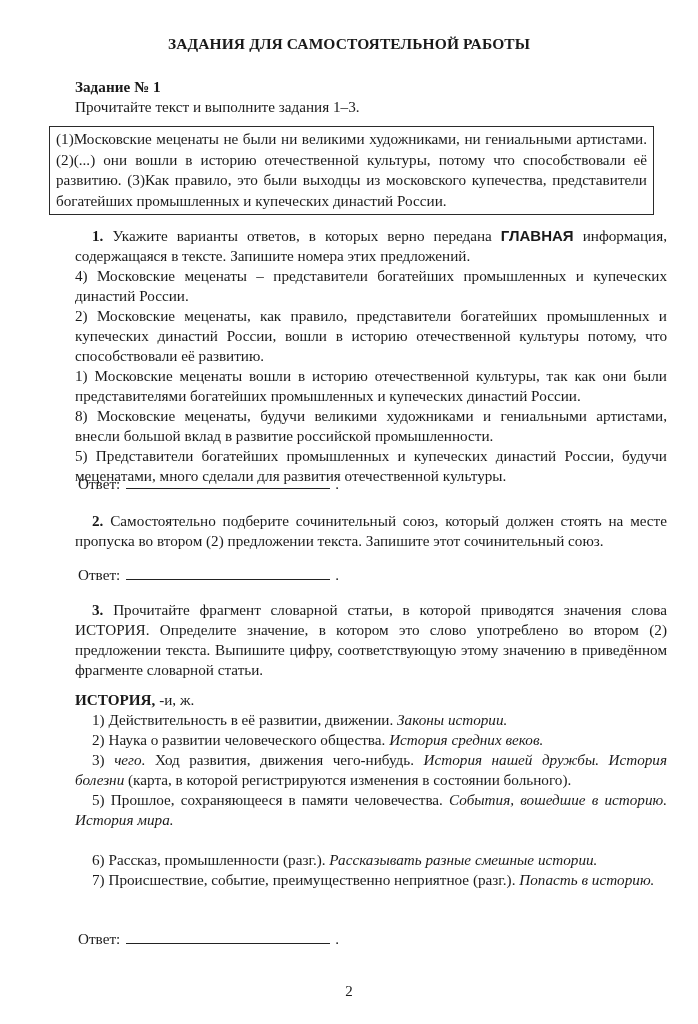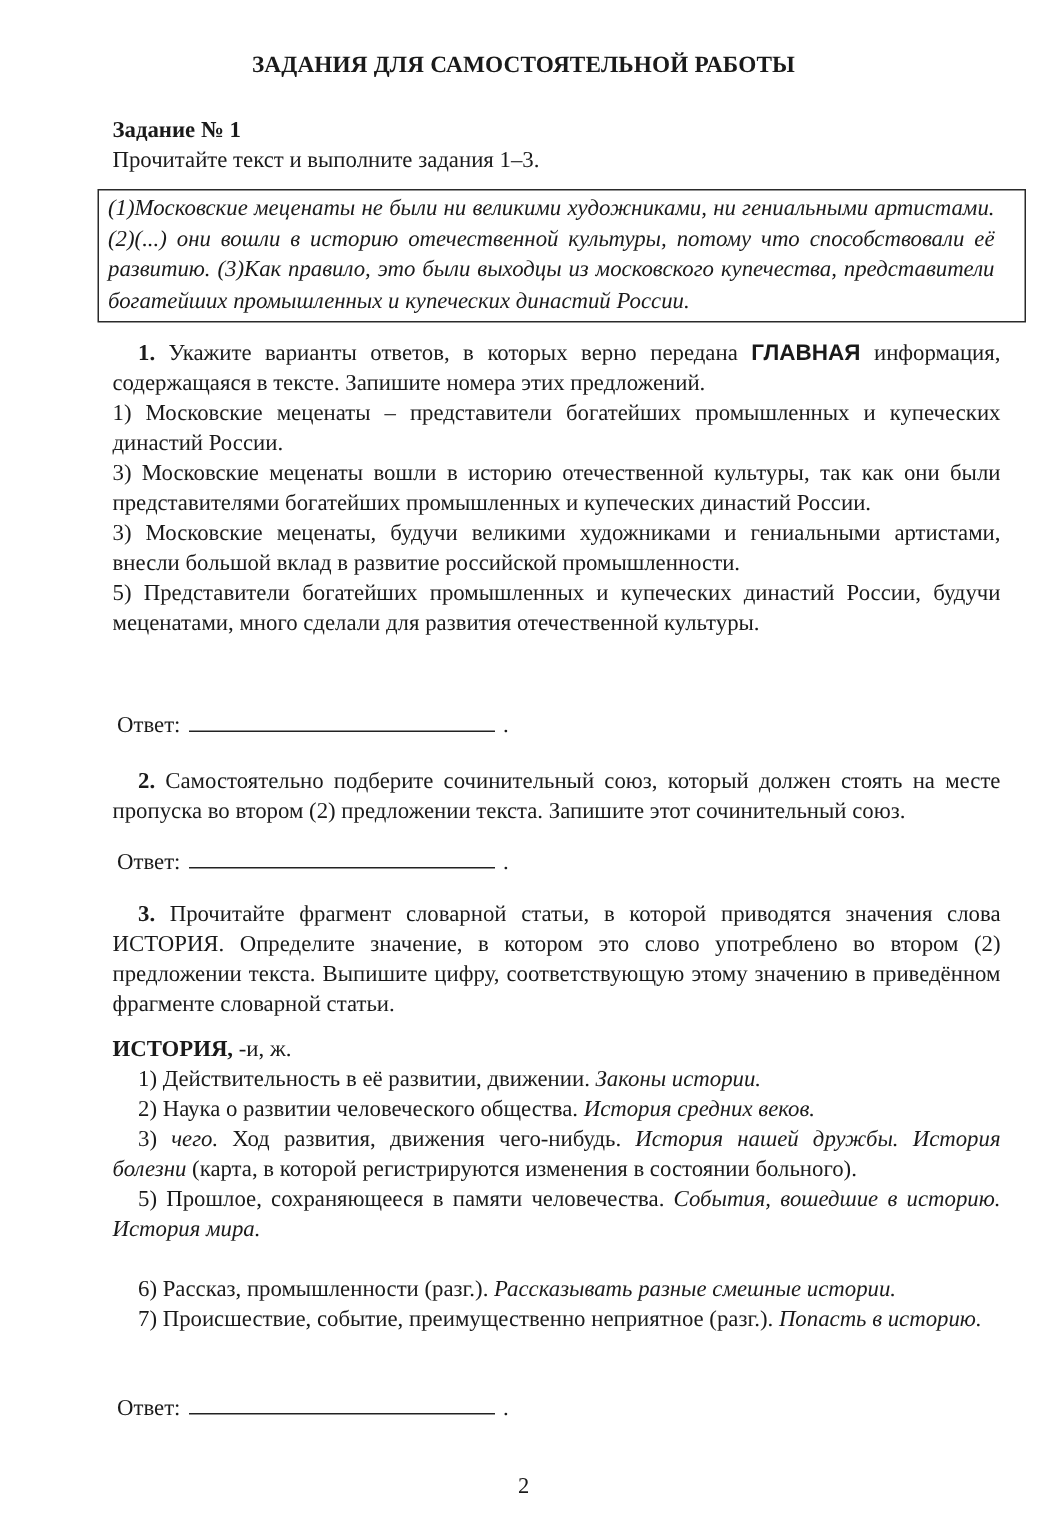--- a/index.html
+++ b/index.html
@@ -10,23 +10,23 @@
   }
   .page { position: absolute; left: 0; top: 0; width: 698px; height: 1024px; }
   .title {
     position: absolute; top: 34px; left: 0; width: 698px; text-align: center;
     font-weight: bold; font-size: 15.5px; letter-spacing: 0.1px;
   }
   .block { position: absolute; left: 75px; width: 592px; text-align: justify; }
   .task-head { top: 77px; font-weight: bold; }
   .task-intro { top: 97px; }
   .textbox {
-    position: absolute; left: 65px; top: 126px; width: 591px;
-    border: 1.3px solid #2a2a2a; padding: 2px 20px 3px 6px;
-    font-style: italic; text-align: justify; line-height: 20.5px;
+    position: absolute; left: 49px; top: 126px; width: 591px;
+    border: 1.3px solid #2a2a2a; padding: 2px 6px 3px 6px;
+    text-align: justify; line-height: 20.5px;
   }
   .indent { text-indent: 17px; }
   .q-num { font-weight: bold; }
   .emph-caps { font-weight: bold; font-family: "Liberation Sans", sans-serif; font-size: 15px; }
   .opt { padding-left: 0; }
   .answer { position: absolute; left: 78px; }
   .answer .line {
     display: inline-block; width: 204px; border-bottom: 1.2px solid #222;
     height: 12px; margin-left: 6px; vertical-align: baseline;
   }
@@ -46,23 +46,24 @@
 
   <div class="block task-head">Задание № 1</div>
   <div class="block task-intro">Прочитайте текст и выполните задания 1–3.</div>
 
   <div class="textbox">(1)Московские меценаты не были ни великими художниками, ни гениальными артистами. (2)(...) они вошли в историю отечественной культуры, потому что способствовали её развитию. (3)Как правило, это были выходцы из московского купечества, представители богатейших промышленных и купеческих династий России.</div>
 
   <div class="block indent" style="top:226px;">
     <span class="q-num">1.</span><span> Укажите варианты ответов, в которых верно передана </span><span class="emph-caps">ГЛАВНАЯ</span><span> информация, содержащаяся в тексте. Запишите номера этих предложений.</span>
   </div>
   <div class="block" style="top:266px;">
-    <div class="opt">1) Московские меценаты – представители богатейших промышленных и купеческих династий России.</div>
-    <div class="opt">3) Московские меценаты вошли в историю отечественной культуры, так как они были представителями богатейших промышленных и купеческих династий России.</div>
-    <div class="opt">3) Московские меценаты, будучи великими художниками и гениальными артистами, внесли большой вклад в развитие российской промышленности.</div>
+    <div class="opt">4) Московские меценаты – представители богатейших промышленных и купеческих династий России.</div>
+    <div class="opt">2) Московские меценаты, как правило, представители богатейших промышленных и купеческих династий России, вошли в историю отечественной культуры потому, что способствовали её развитию.</div>
+    <div class="opt">1) Московские меценаты вошли в историю отечественной культуры, так как они были представителями богатейших промышленных и купеческих династий России.</div>
+    <div class="opt">8) Московские меценаты, будучи великими художниками и гениальными артистами, внесли большой вклад в развитие российской промышленности.</div>
     <div class="opt">5) Представители богатейших промышленных и купеческих династий России, будучи меценатами, много сделали для развития отечественной культуры.</div>
   </div>
   <div class="answer" style="top:474px;">
     <span>Ответ:</span><span class="line"></span><span class="dot">.</span>
   </div>
 
   <div class="block indent" style="top:511px;">
     <span class="q-num">2.</span><span> Самостоятельно подберите сочинительный союз, который должен стоять на месте пропуска во втором (2) предложении текста. Запишите этот сочинительный союз.</span>
   </div>
   <div class="answer" style="top:565px;">

